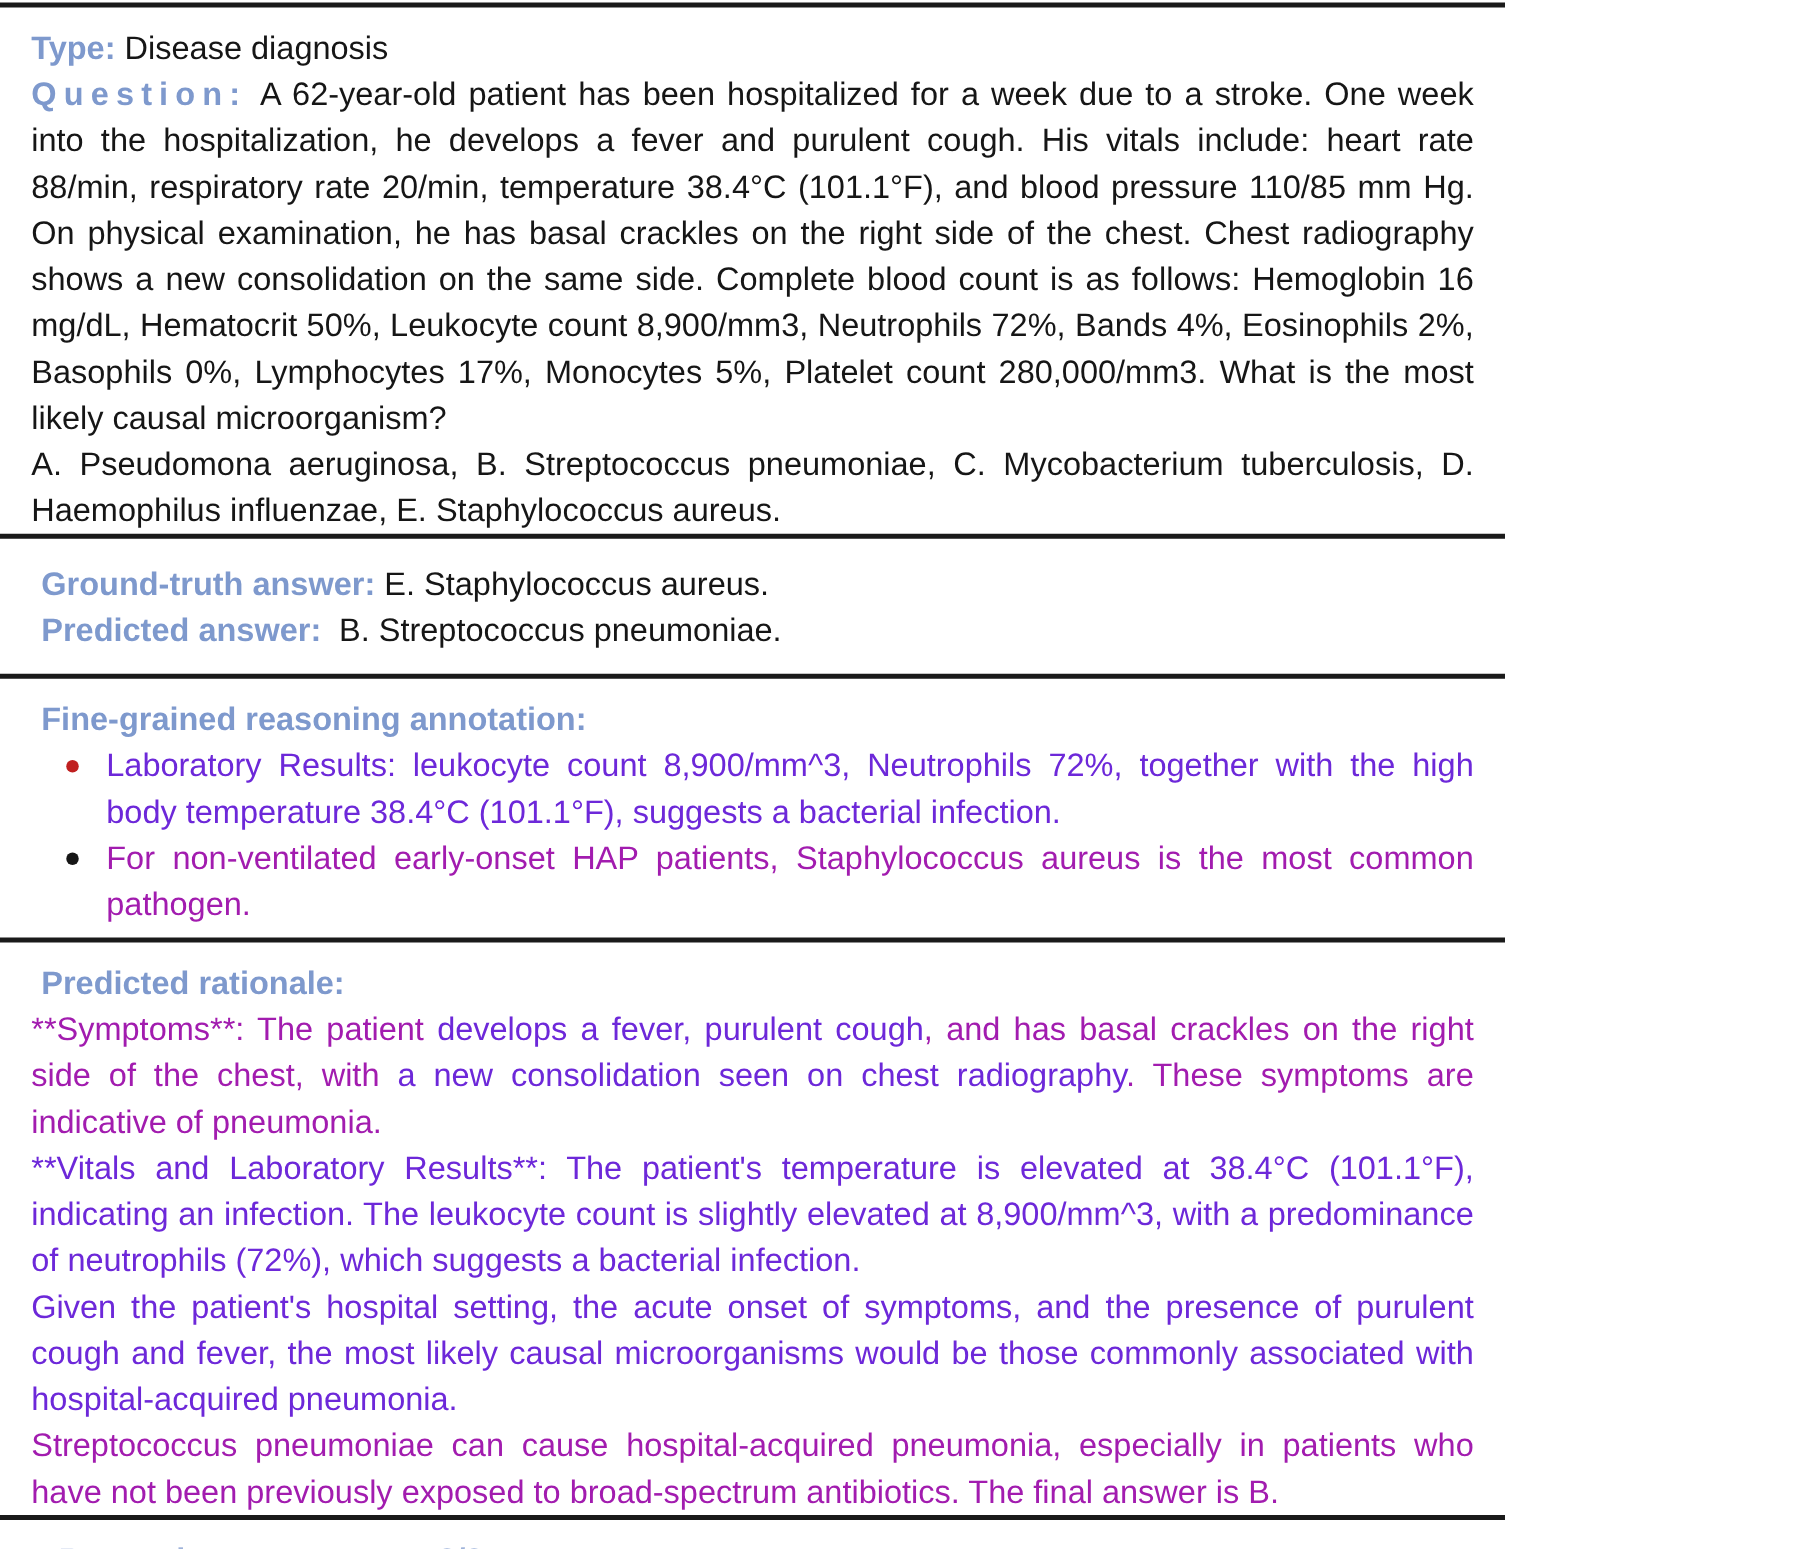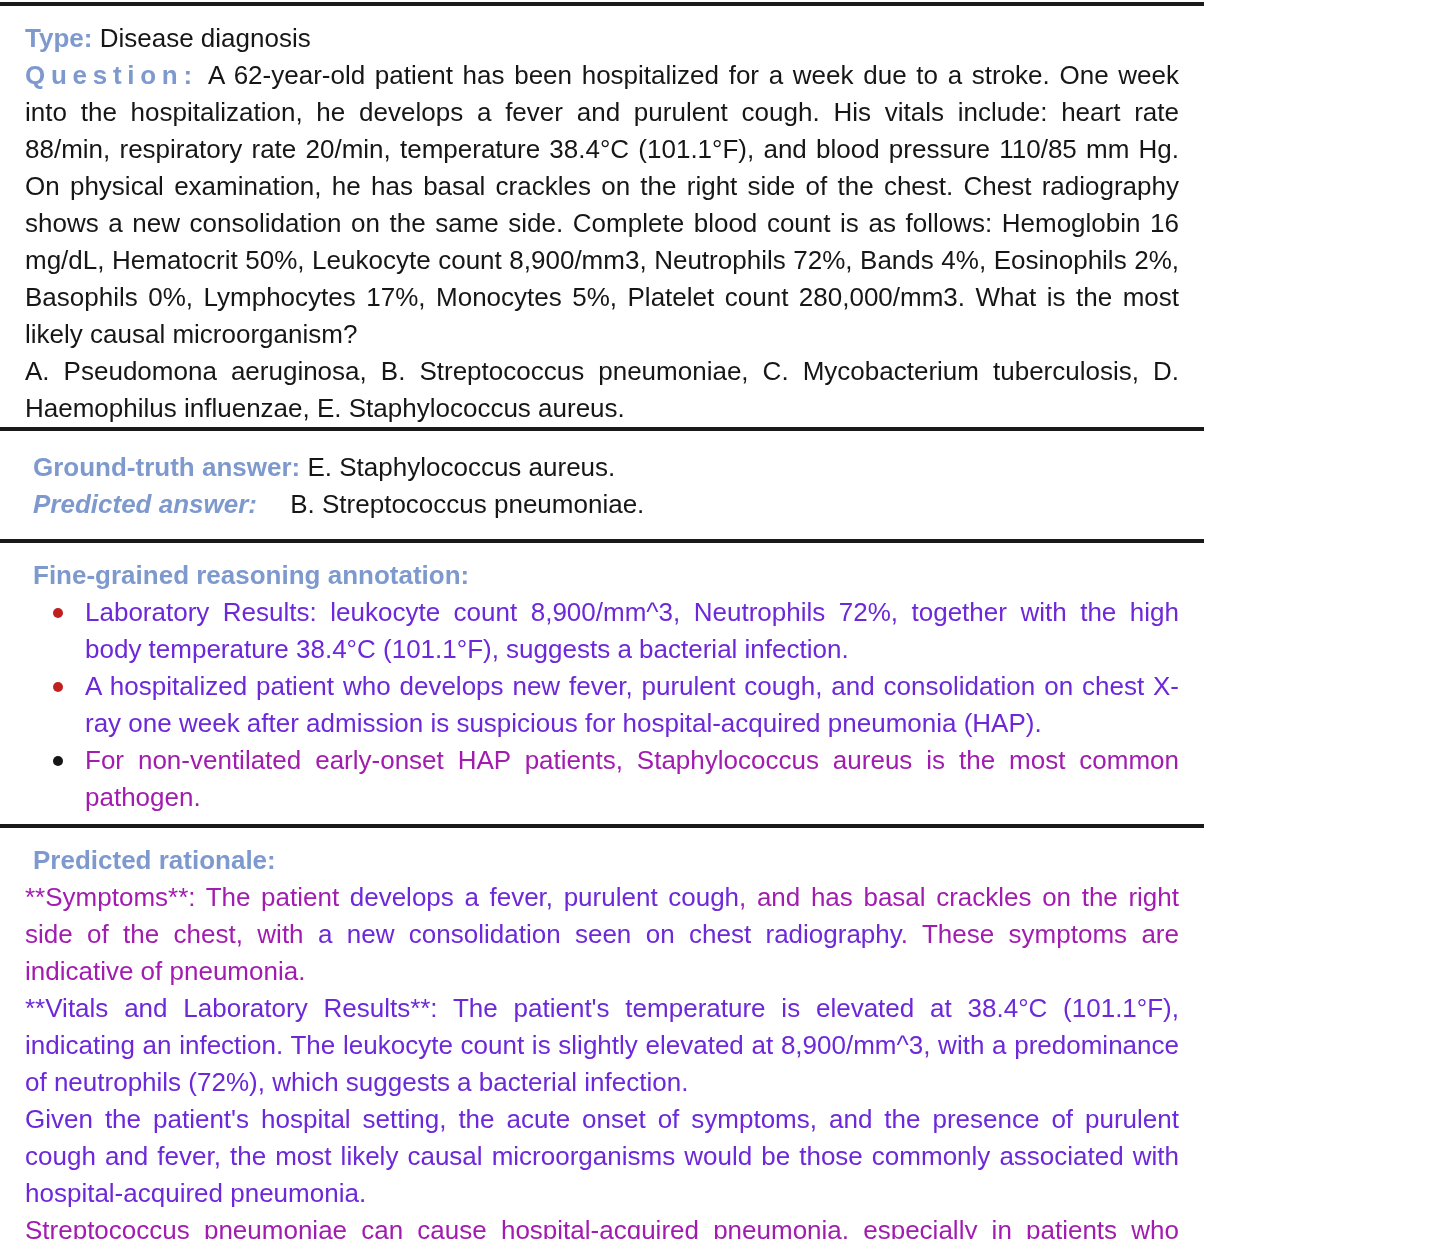--- a/index.html
+++ b/index.html
@@ -15,21 +15,21 @@
     overflow: hidden;
   }
   .page { width: 1204px; height: 1239px; padding-top: 2px; background: #ffffff; }
   .rule { height: 4px; background: #1a1a1a; width: 100%; }
   .sec { padding-left: 25px; padding-right: 25px; }
   p { margin: 0; }
   .para { text-align: justify; }
   .label { color: #7e99cd; font-weight: 700; }
   .spread { letter-spacing: 0.22em; margin-right: 2px; margin-top: 22px; }
   .indent { margin-left: 8px; }
-  .gap { margin-right: 26px; font-style: italic; }
+  .gap { margin-right: 7px; }
   .red { color: #6d28d9; }
   .black { color: #a21caf; }
 
   .sec-question   { padding-top: 14px; padding-bottom: 0; }
   .sec-answers    { padding-top: 18px; padding-bottom: 16px; }
   .sec-annotation { padding-top: 14px; padding-bottom: 8px; }
   .sec-rationale  { padding-top: 14px; padding-bottom: 0; }
   .sec-correctness{ padding-top: 14px; padding-bottom: 2px; padding-left: 47px; }
 
   ul.bullets { list-style: none; margin: 0; padding: 0; }
@@ -60,21 +60,20 @@
     <p class="line"><span class="label indent">Ground-truth answer:</span> <span>E. Staphylococcus aureus.</span></p>
     <p class="line"><span class="label indent gap">Predicted answer:</span> <span>B. Streptococcus pneumoniae.</span></p>
   </section>
 
   <div class="rule"></div>
 
   <section class="sec sec-annotation">
     <p class="line"><span class="label indent">Fine-grained reasoning annotation:</span></p>
     <ul class="bullets">
       <li class="bullet red"><span class="dot"></span><span class="btxt">Laboratory Results: leukocyte count 8,900/mm^3, Neutrophils 72%, together with the high body temperature 38.4°C (101.1°F), suggests a bacterial infection.</span></li>
-      <li class="bullet red"><span class="dot"></span><span class="btxt">A hospitalized patient who develops new fever, purulent cough, and consolidation on chest X-ray one week after admission is suspicious for hospital-acquired pneumonia (HAP).</span></li>
       <li class="bullet black"><span class="dot black-dot"></span><span class="btxt">For non-ventilated early-onset HAP patients, Staphylococcus aureus is the most common pathogen.</span></li>
     </ul>
   </section>
 
   <div class="rule"></div>
 
   <section class="sec sec-rationale">
     <p class="line"><span class="label indent">Predicted rationale:</span></p>
     <p class="para"><span class="black">**Symptoms**: The patient </span><span class="red">develops a fever, purulent cough</span><span class="black">, and has basal crackles on the right side of the chest, with </span><span class="red">a new consolidation seen on chest radiography</span><span class="black">. These symptoms are indicative of pneumonia.</span></p>
     <p class="para red">**Vitals and Laboratory Results**: The patient's temperature is elevated at 38.4°C (101.1°F), indicating an infection. The leukocyte count is slightly elevated at 8,900/mm^3, with a predominance of neutrophils (72%), which suggests a bacterial infection.</p>

